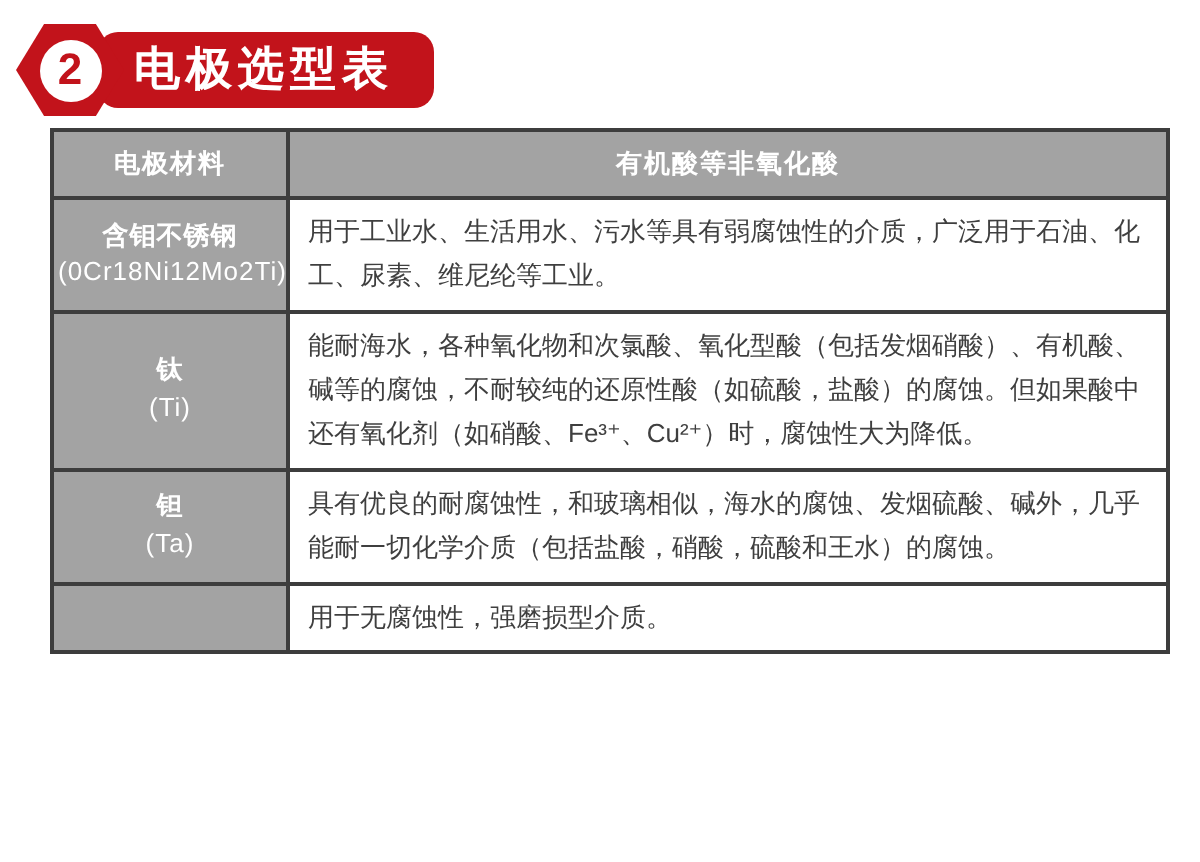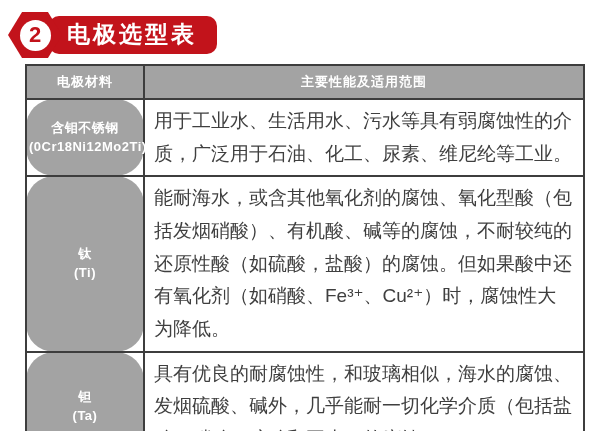--- a/index.html
+++ b/index.html
@@ -88,27 +88,26 @@
   }
   td.mat {
     background: #a3a3a3;
     color: #ffffff;
     font-size: 13px;
     font-weight: bold;
     text-align: center;
     padding: 4px 2px;
     line-height: 1.45;
     letter-spacing: 0.5px;
-    border-radius: 28px;
   }
-  td.mat .mat-code { font-weight: bold; }
+  td.mat .mat-code { font-weight: normal; }
   td.desc {
     background: #ffffff;
     color: #3f3f3f;
-    font-size: 19px;
+    font-size: 13px;
     font-weight: 500;
     text-align: left;
     padding: 5px 9px;
     line-height: 1.72;
   }
 </style>
 </head>
 <body>
 
 <div class="page">
@@ -125,37 +124,37 @@
   </header>
 
   <table class="spec">
     <colgroup>
         <col class="c-mat">
         <col class="c-desc">
       </colgroup>
     <thead>
       <tr>
         <th>电极材料</th>
-        <th>主要性能及适用范围</th>
+        <th>有机酸等非氧化酸</th>
       </tr>
     </thead>
     <tbody>
       <tr>
         <td class="mat">
           <div class="mat-name">含钼不锈钢</div>
           <div class="mat-code">(0Cr18Ni12Mo2Ti)</div>
         </td>
         <td class="desc">用于工业水、生活用水、污水等具有弱腐蚀性的介质，广泛用于石油、化工、尿素、维尼纶等工业。</td>
       </tr>
       <tr>
         <td class="mat">
           <div class="mat-name">钛</div>
           <div class="mat-code">(Ti)</div>
         </td>
-        <td class="desc">能耐海水，或含其他氧化剂的腐蚀、氧化型酸（包括发烟硝酸）、有机酸、碱等的腐蚀，不耐较纯的还原性酸（如硫酸，盐酸）的腐蚀。但如果酸中还有氧化剂（如硝酸、Fe³⁺、Cu²⁺）时，腐蚀性大为降低。</td>
+        <td class="desc">能耐海水，各种氧化物和次氯酸、氧化型酸（包括发烟硝酸）、有机酸、碱等的腐蚀，不耐较纯的还原性酸（如硫酸，盐酸）的腐蚀。但如果酸中还有氧化剂（如硝酸、Fe³⁺、Cu²⁺）时，腐蚀性大为降低。</td>
       </tr>
       <tr>
         <td class="mat">
           <div class="mat-name">钽</div>
           <div class="mat-code">(Ta)</div>
         </td>
         <td class="desc">具有优良的耐腐蚀性，和玻璃相似，海水的腐蚀、发烟硫酸、碱外，几乎能耐一切化学介质（包括盐酸，硝酸，硫酸和王水）的腐蚀。</td>
       </tr>
       <tr>
         <td class="mat">

